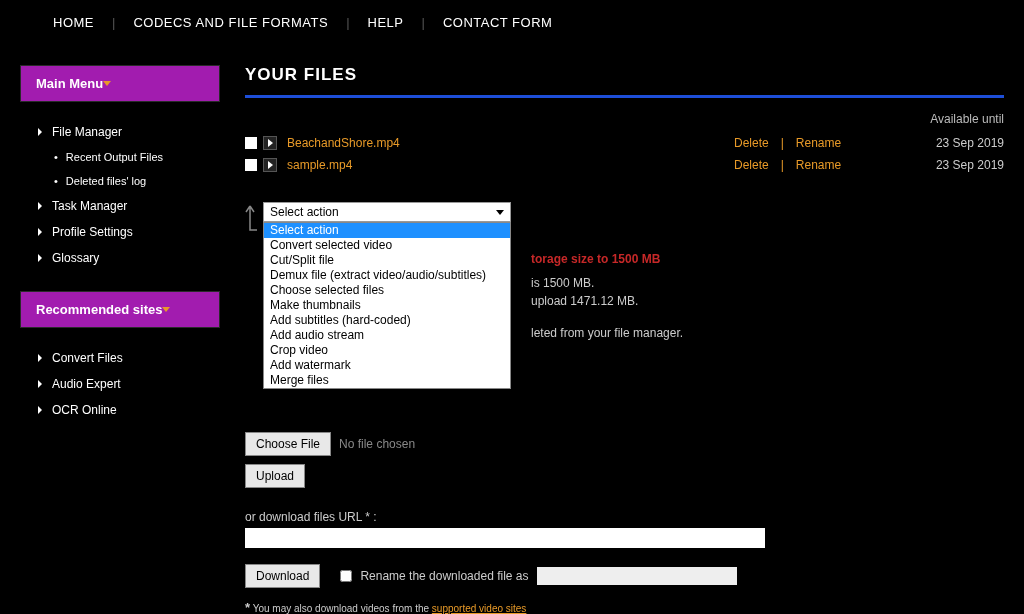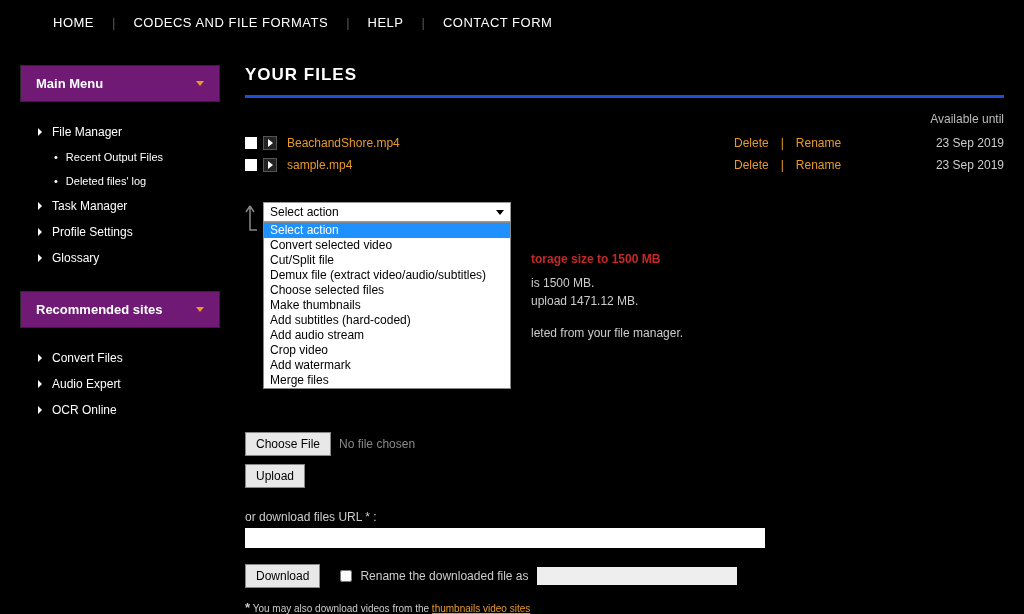--- a/index.html
+++ b/index.html
@@ -29,24 +29,24 @@
     .top-nav .sep {
       color: #555;
       font-size: 13px;
     }
     .container {
       display: flex;
       padding: 20px 20px 0 20px;
     }
     .sidebar { width: 200px; flex-shrink: 0; }
     .menu-box {
-      background: #701a75;
+      background: #a21caf;
       border: 1px solid #2a2a2a;
       padding: 10px 15px;
-      display: flex; align-items: center; justify-content: space-between;
+      display: flex; align-items: center; 
       margin-bottom: 12px;
     }
     .menu-box .label { color: #fff; font-size: 13px; font-weight: 600; }
     .caret-down {
       width: 0; height: 0;
       border-left: 4px solid transparent;
       border-right: 4px solid transparent;
       border-top: 5px solid #e89a28;
     }
     .menu-list { padding: 5px 0 20px 18px; }
@@ -313,18 +313,18 @@
         <button class="btn">Download</button>
         <div style="display:flex; align-items:center; gap:8px;">
           <input type="checkbox" class="rename-check" style="">
           <span class="rename-label">Rename the downloaded file as</span>
           <input class="rename-input" style="">
         </div>
       </div>
 
       <div class="footnote">
         <span class="ast">*</span>
-        <span>You may also download videos from the </span><span class="link">thumbnails video sites</span>
+        <span>You may also download videos from the </span><span class="link">supported video sites</span>
       </div>
     </div>
 
   </div>
 </div>
 
 </body></html>

